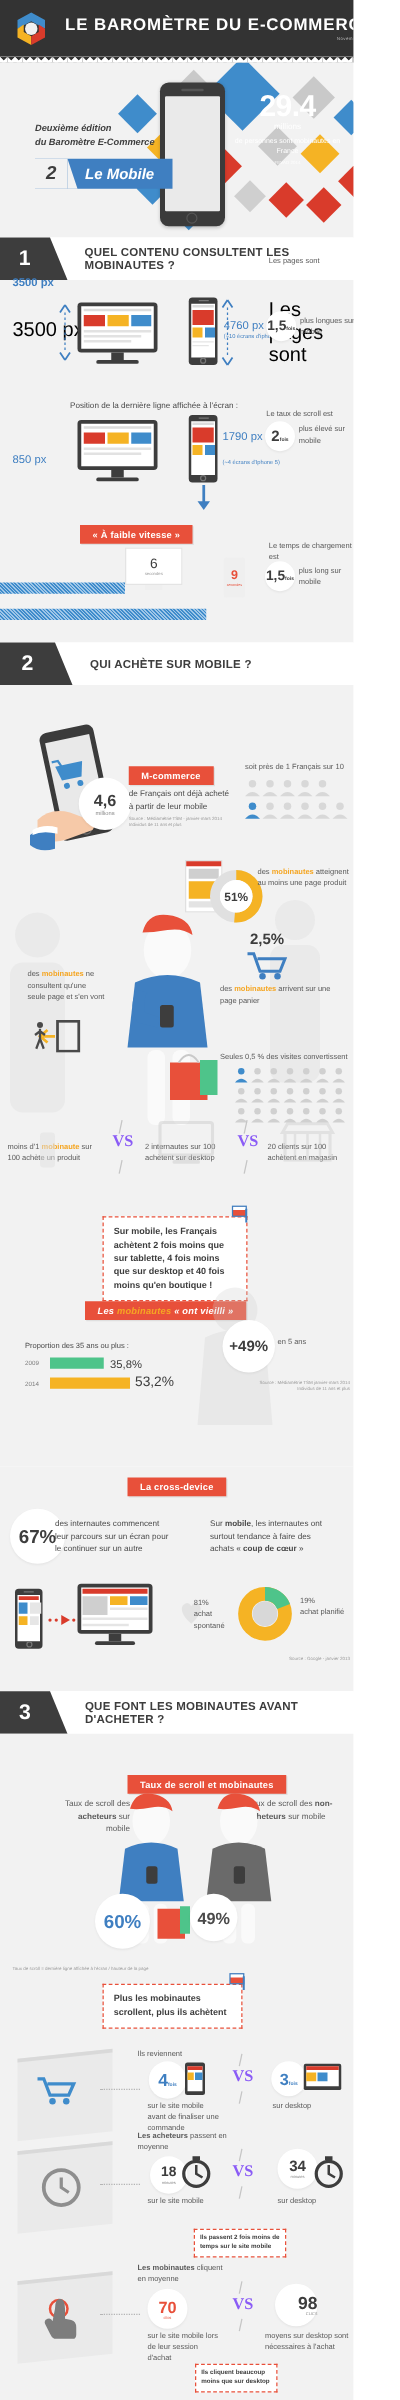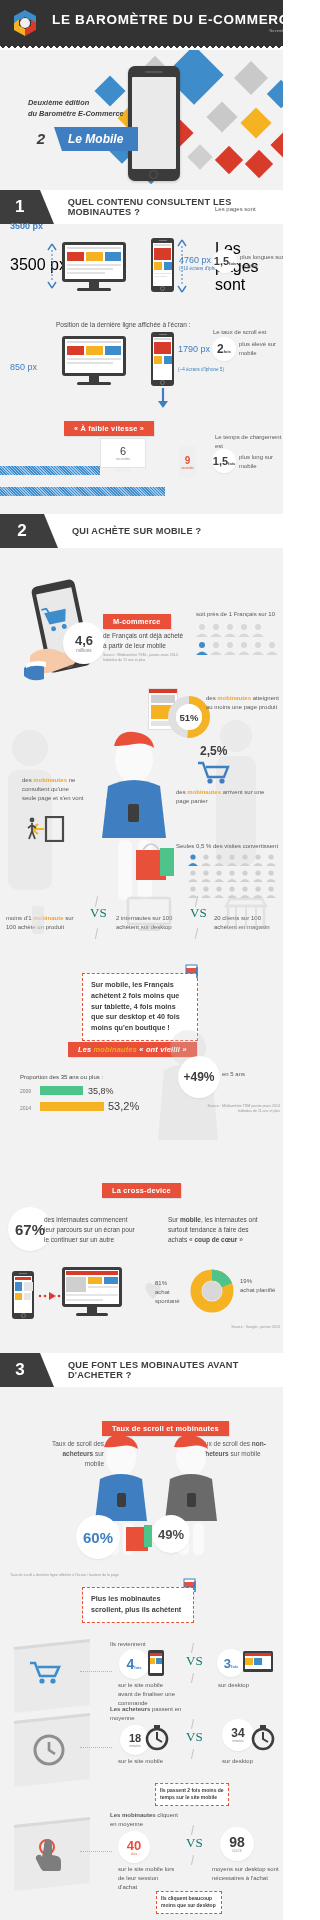--- a/index.html
+++ b/index.html
@@ -109,21 +109,21 @@
   .mon { position:absolute; }
   .mon .body { background:#3d3d3d; border-radius:3px; padding:3px; }
   .mon .scr { background:#fff; }
   .mon .neck { width:10px; height:6px; background:#3d3d3d; margin:0 auto; }
   .mon .base { height:3px; background:#3d3d3d; border-radius:2px; margin:0 auto; }
   .ph { position:absolute; background:#3d3d3d; border-radius:3px; }
   .ph .scr { position:absolute; left:2px; top:5px; right:2px; bottom:6px; background:#fff; }
   .ph .spk { position:absolute; left:50%; margin-left:-4px; top:2px; width:8px; height:1px; background:#777;}
   .ph .hb  { position:absolute; left:50%; margin-left:-2.5px; bottom:1.5px; width:5px;height:5px;border:1px solid #777;border-radius:50%;}
 
-  .vs { font-size:13px; font-weight:normal; color:#0f766e; font-family:"Liberation Serif", serif; }
+  .vs { font-size:13px; font-weight:bold; color:#8b5cf6; font-family:"Liberation Serif", serif; }
 
   .bar { height:9px; }
 </style>
 </head>
 <body>
 
 <div class="page">
 
   <div class="header">
     <div class="logo-mark">
@@ -175,20 +175,26 @@
         <span>Deuxième édition</span><br>
         <span>du Baromètre E-Commerce</span>
       </div>
       <div class="hero-badge">
         <div class="num">2</div>
         <div class="slash"></div>
         <div class="lbl">Le Mobile</div>
       </div>
     </div>
 
+    <div class="hero-stat">
+      <div class="big">29.4</div>
+      <div class="mil">millions</div>
+      <div class="desc">de personnes sont mobinautes en France</div>
+      <div class="src">FEVAD 2014</div>
+    </div>
   </div>
 
   <div class="sect-head">
     <div class="numbox">1</div>
     <div class="wedge"></div>
     <div class="stitle">
       <span>QUEL CONTENU CONSULTENT LES </span><b>MOBINAUTES</b><span> ?</span>
     </div>
   </div>
 
@@ -823,30 +829,30 @@
     <svg class="t" style="left:34px; top:448px;" width="34" height="36">
       <circle cx="13" cy="12" r="7" fill="none" stroke="#e8503a" stroke-width="2"></circle>
       <path d="M10 12 q0 -8 4 -8 q4 0 4 8 l0 8 l5 1 q4 1 4 6 l0 6 q0 4 -5 4 l-9 0 q-5 0 -7 -5 l-4 -8 q-1 -3 2 -4 q3 -1 4 2 z" fill="#7d7d7d"></path>
     </svg>
     <div class="t" style="left:80px; top:464px; width:32px; border-top:1.5px dotted #b4b4b4;"></div>
 
     <div class="t lbl6" style="left:110px; top:424px; width:74px; color:#5a5a5a;">
       <b>Les mobinautes</b><span> cliquent en moyenne</span>
     </div>
     <div class="circle-stat t" style="left:118px; top:444px; width:32px; height:32px;">
-      <div style="font-size:13px; font-weight:bold; color:#e8503a; line-height:1;">40</div>
+      <div style="font-size:13px; font-weight:bold; color:#e8503a; line-height:1;">70</div>
       <div style="font-size:3.2px; color:#e8503a;">clics</div>
     </div>
     <div class="t lbl6" style="left:118px; top:478px; width:60px;">sur le site mobile lors de leur session d'achat</div>
 
     <div class="t vs" style="left:186px; top:448px;">VS</div>
     <div class="t" style="left:192px; top:438px; width:1px; height:10px; background:#c5c5c5; transform:rotate(12deg);"></div>
     <div class="t" style="left:192px; top:468px; width:1px; height:10px; background:#c5c5c5; transform:rotate(12deg);"></div>
 
-    <div class="circle-stat t" style="left:220px; top:440px; width:34px; height:34px;">
+    <div class="circle-stat t" style="left:220px; top:440px; width:34px; height:34px;align-items:flex-end;">
       <div style="font-size:14px; font-weight:bold; color:#3d3d3d; line-height:1;">98</div>
       <div style="font-size:3.2px; color:#8a8a8a;">CLICS</div>
     </div>
     <div class="t lbl6" style="left:212px; top:478px; width:68px;">moyens sur desktop sont nécessaires à l'achat</div>
 
     <div class="t" style="left:156px; top:504px; width:66px; border:1px dashed #e8503a; background:#fff; padding:3px 4px; font-size:5px; line-height:1.45; color:#3d3d3d; font-weight:bold;">Ils cliquent beaucoup moins que sur desktop</div>
   </div>
 
 </div>
 

